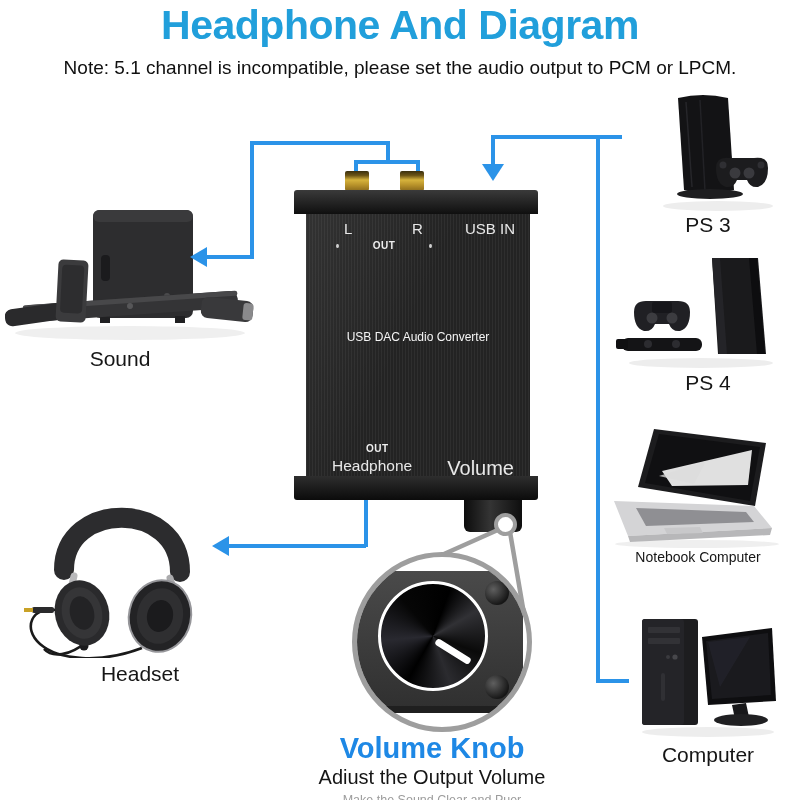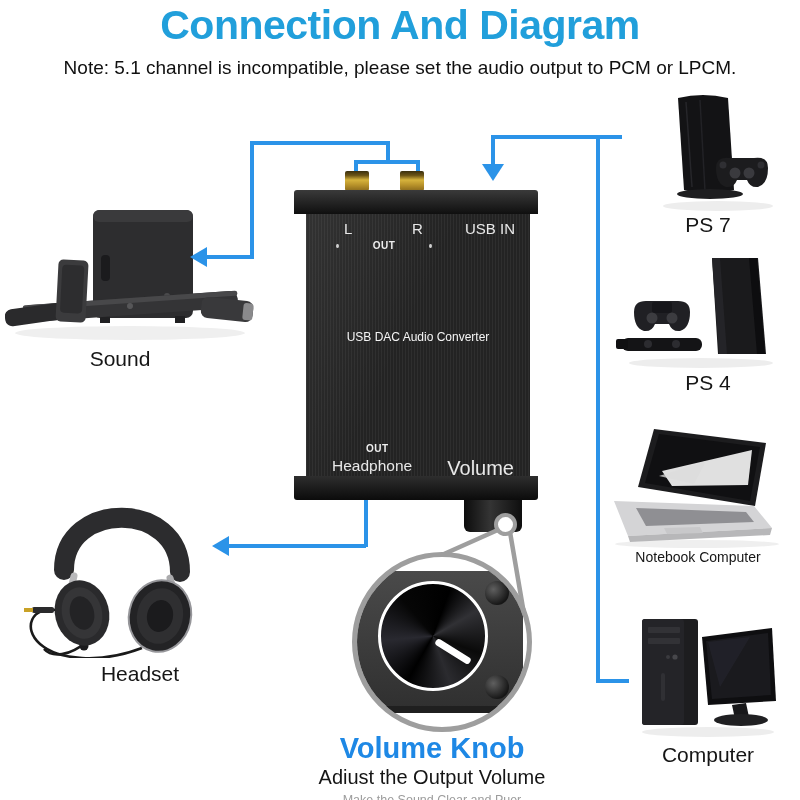--- a/index.html
+++ b/index.html
@@ -55,21 +55,21 @@
   .callout{position:absolute;left:287px;top:733px;width:290px;text-align:center;z-index:5;}
   .ctitle{font-size:29px;font-weight:bold;color:#1E88E5;line-height:1.05;}
   .csub{font-size:20px;color:#151515;margin-top:3px;}
   .ccap{font-size:12.5px;color:#9c9c9c;margin-top:4px;}
 </style>
 </head>
 <body>
 
 <div class="canvas">
 
-  <h1 class="title">Connection And Diagram</h1>
+  <h1 class="title">Headphone And Diagram</h1>
   <div class="note">Note: 5.1 channel is incompatible, please set the audio output to PCM or LPCM.</div>
 
   <div class="bl" style="left:250px;top:141px;width:140px;height:4px"></div>
   <div class="bl" style="left:250px;top:141px;width:4px;height:118px"></div>
   <div class="bl" style="left:206px;top:255px;width:48px;height:4px"></div>
   <div class="arrow-left" style="left:190px;top:247px"></div>
   <div class="bl" style="left:386px;top:141px;width:4px;height:23px"></div>
   <div class="bl" style="left:354px;top:160px;width:66px;height:4px"></div>
   <div class="bl" style="left:354px;top:160px;width:4px;height:15px"></div>
   <div class="bl" style="left:416px;top:160px;width:4px;height:15px"></div>
@@ -175,21 +175,21 @@
       <ellipse cx="62" cy="102" rx="33" ry="5" fill="#1e1e20"></ellipse>
       <g transform="translate(62,62)">
         <path d="M6,14 Q6,2 20,4 L44,4 Q58,2 58,14 Q58,30 48,33 Q40,34 37,26 L27,26 Q24,34 16,33 Q6,30 6,14 Z" fill="#1c1c1e"></path>
         <circle cx="25" cy="19" r="5.5" fill="#3a3a3e"></circle>
         <circle cx="39" cy="19" r="5.5" fill="#3a3a3e"></circle>
         <circle cx="13" cy="11" r="3.5" fill="#2f2f33"></circle>
         <circle cx="51" cy="11" r="3.5" fill="#2f2f33"></circle>
       </g>
     </svg>
   </div>
-  <div class="plabel" style="left:628px;top:213px;width:160px">PS 7</div>
+  <div class="plabel" style="left:628px;top:213px;width:160px">PS 3</div>
 
   <div class="fig" style="left:616px;top:252px;width:164px;height:118px">
     <svg viewBox="0 0 164 118">
       <ellipse cx="85" cy="111" rx="72" ry="5" fill="#ededed"></ellipse>
       <g>
         <polygon points="96,6 142,6 150,102 102,102" fill="#1a1a1c"></polygon>
         <polygon points="133,6 141,6 149,102 141,102" fill="#0d0d0f"></polygon>
         <polygon points="96,6 104,6 111,102 103,102" fill="#242428"></polygon>
       </g>
       <rect x="6" y="86" width="80" height="13" rx="6" fill="#141416"></rect>

